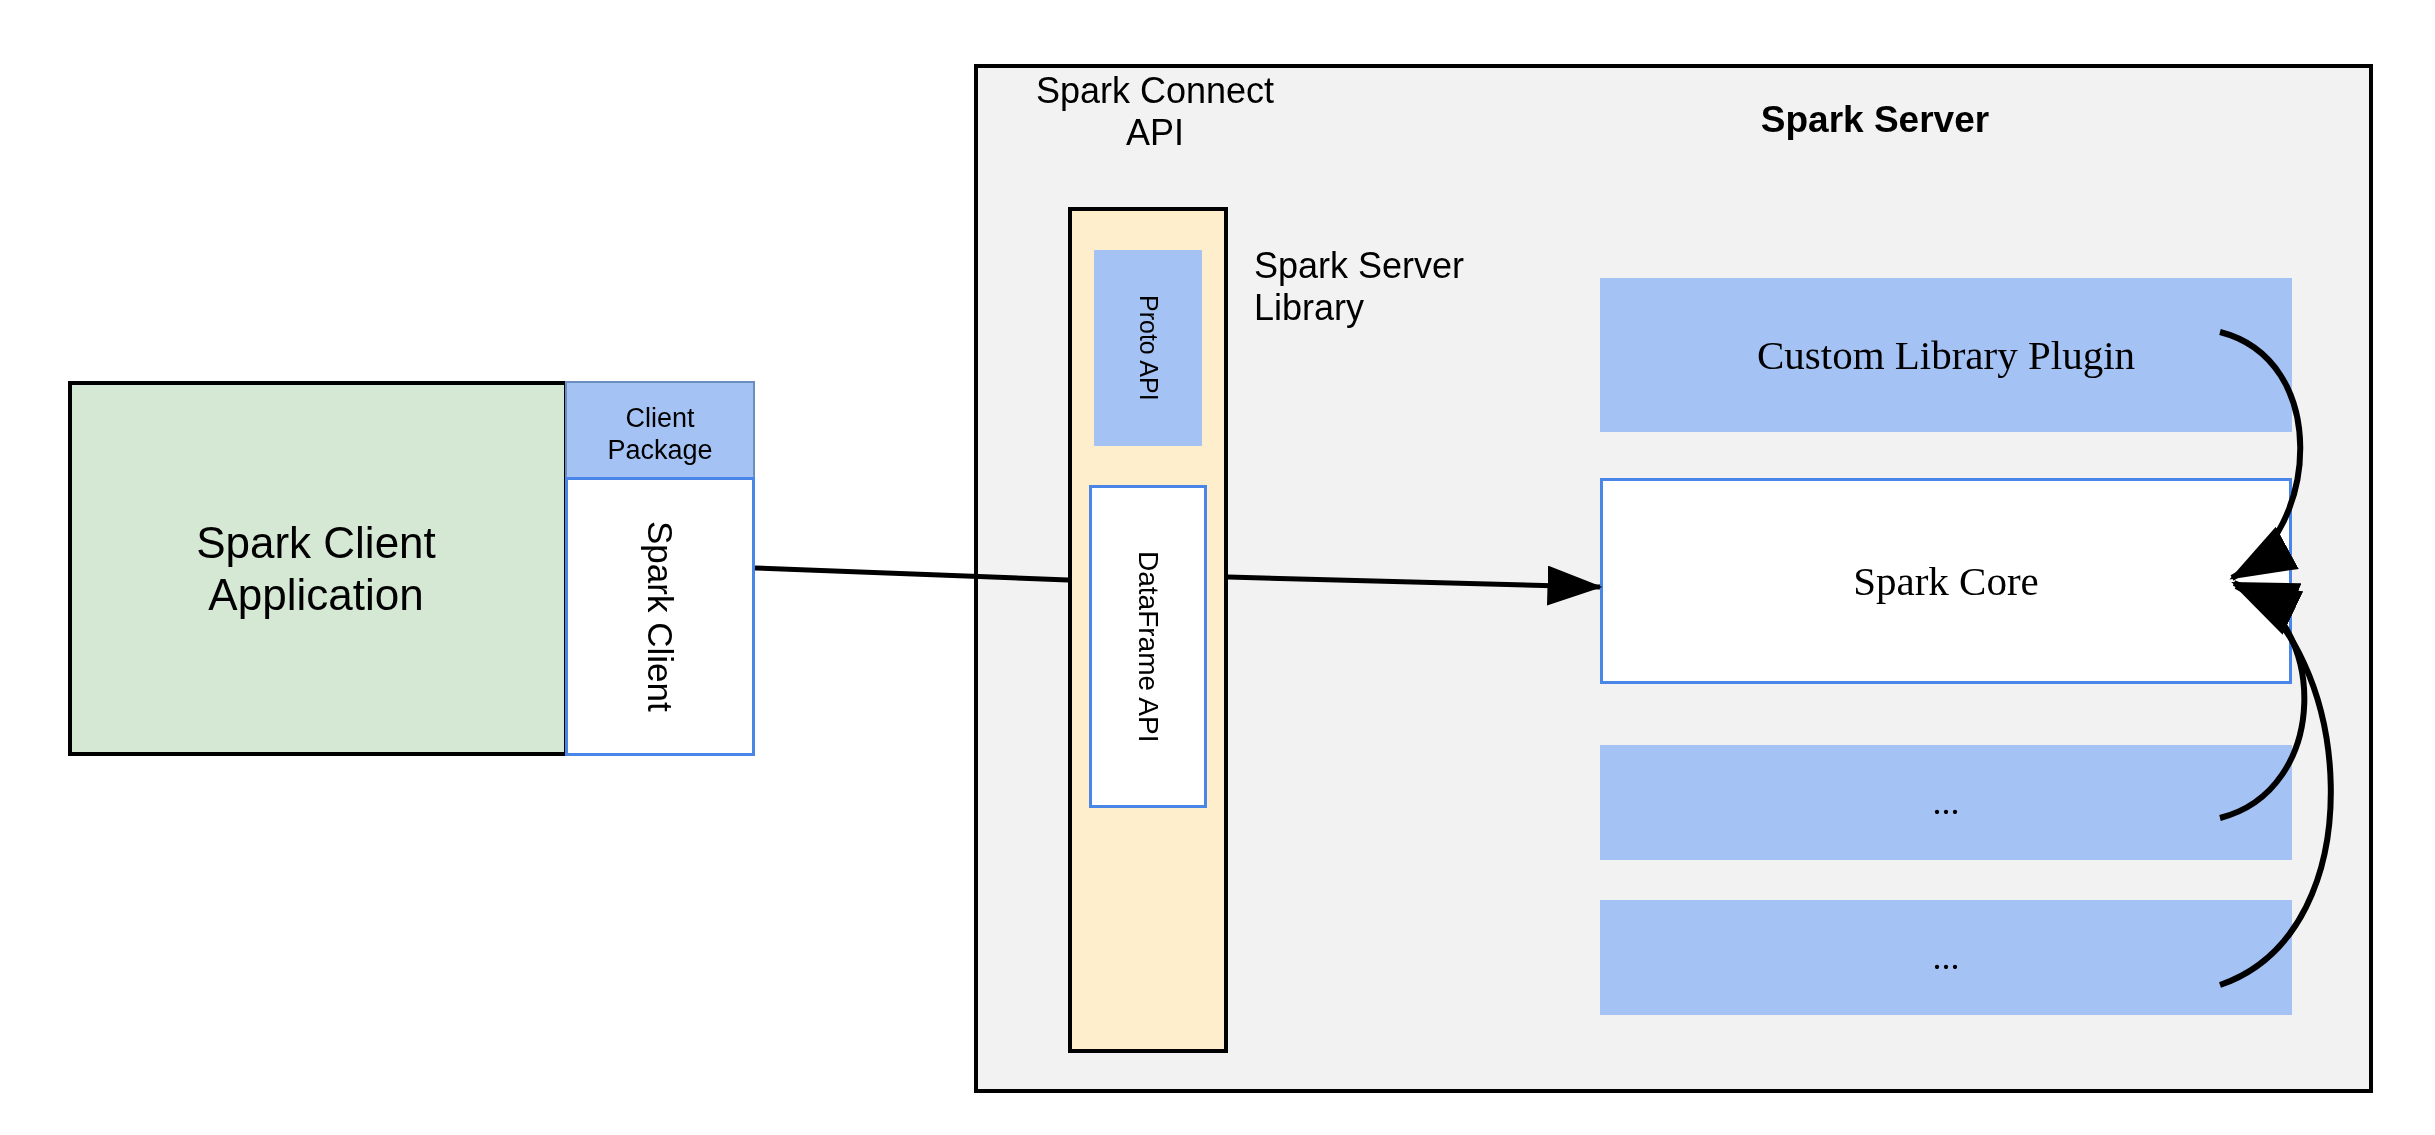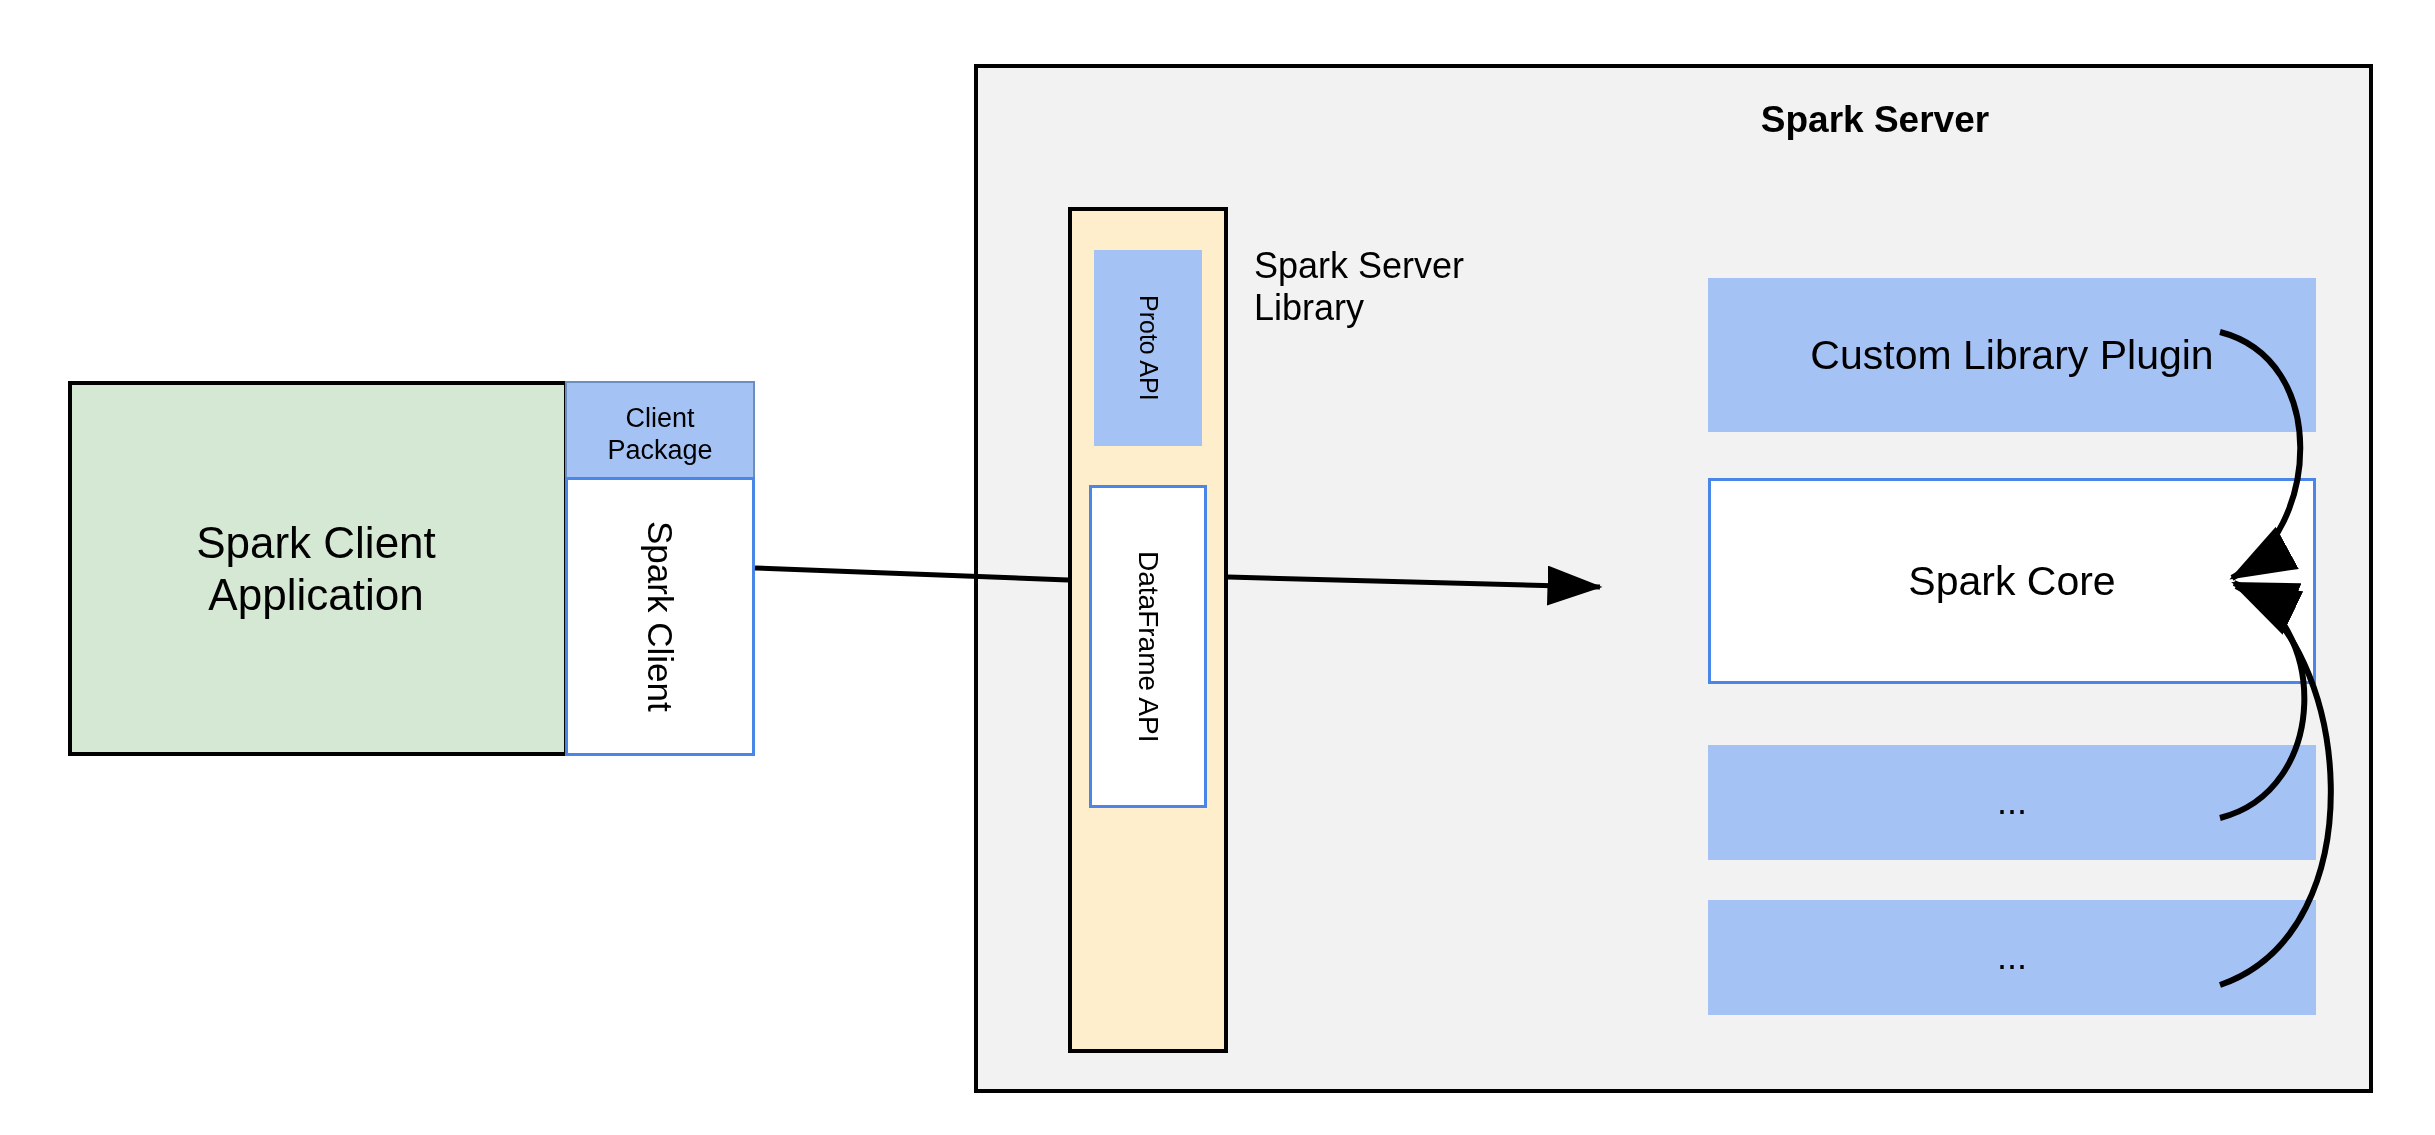--- a/index.html
+++ b/index.html
@@ -146,23 +146,24 @@
     width: 118px;
     height: 323px;
     background: #ffffff;
     border: 3px solid #4a86e8;
     z-index: 4;
   }
   #dataframe-api-box .label { font-size: 28px; }
 
   
   .server-item {
-    left: 1708px;
-    width: 608px;
-    z-index: 3;
+    left: 1600px;
+    width: 692px;
+    z-index: 3;
+    font-family: Liberation Serif, serif;
   }
   #custom-library-plugin {
     top: 278px;
     height: 154px;
     background: #a4c2f4;
     font-size: 41px;
   }
   #spark-core {
     top: 478px;
     height: 206px;
@@ -194,20 +195,24 @@
     pointer-events: none;
   }
 </style>
 </head>
 <body>
 
 <div id="canvas">
 
   <div class="box" id="server-panel"></div>
 
+  <div class="box" id="spark-connect-api-label">
+    <span class="label" style="white-space:pre-line">Spark Connect
+API</span>
+  </div>
 
   <div class="box" id="spark-server-title">
     <span class="label">Spark Server</span>
   </div>
 
   <div class="box" id="connect-container"></div>
 
   <div class="box" id="proto-api-box">
     <span class="label vert-text">Proto API</span>
   </div>

